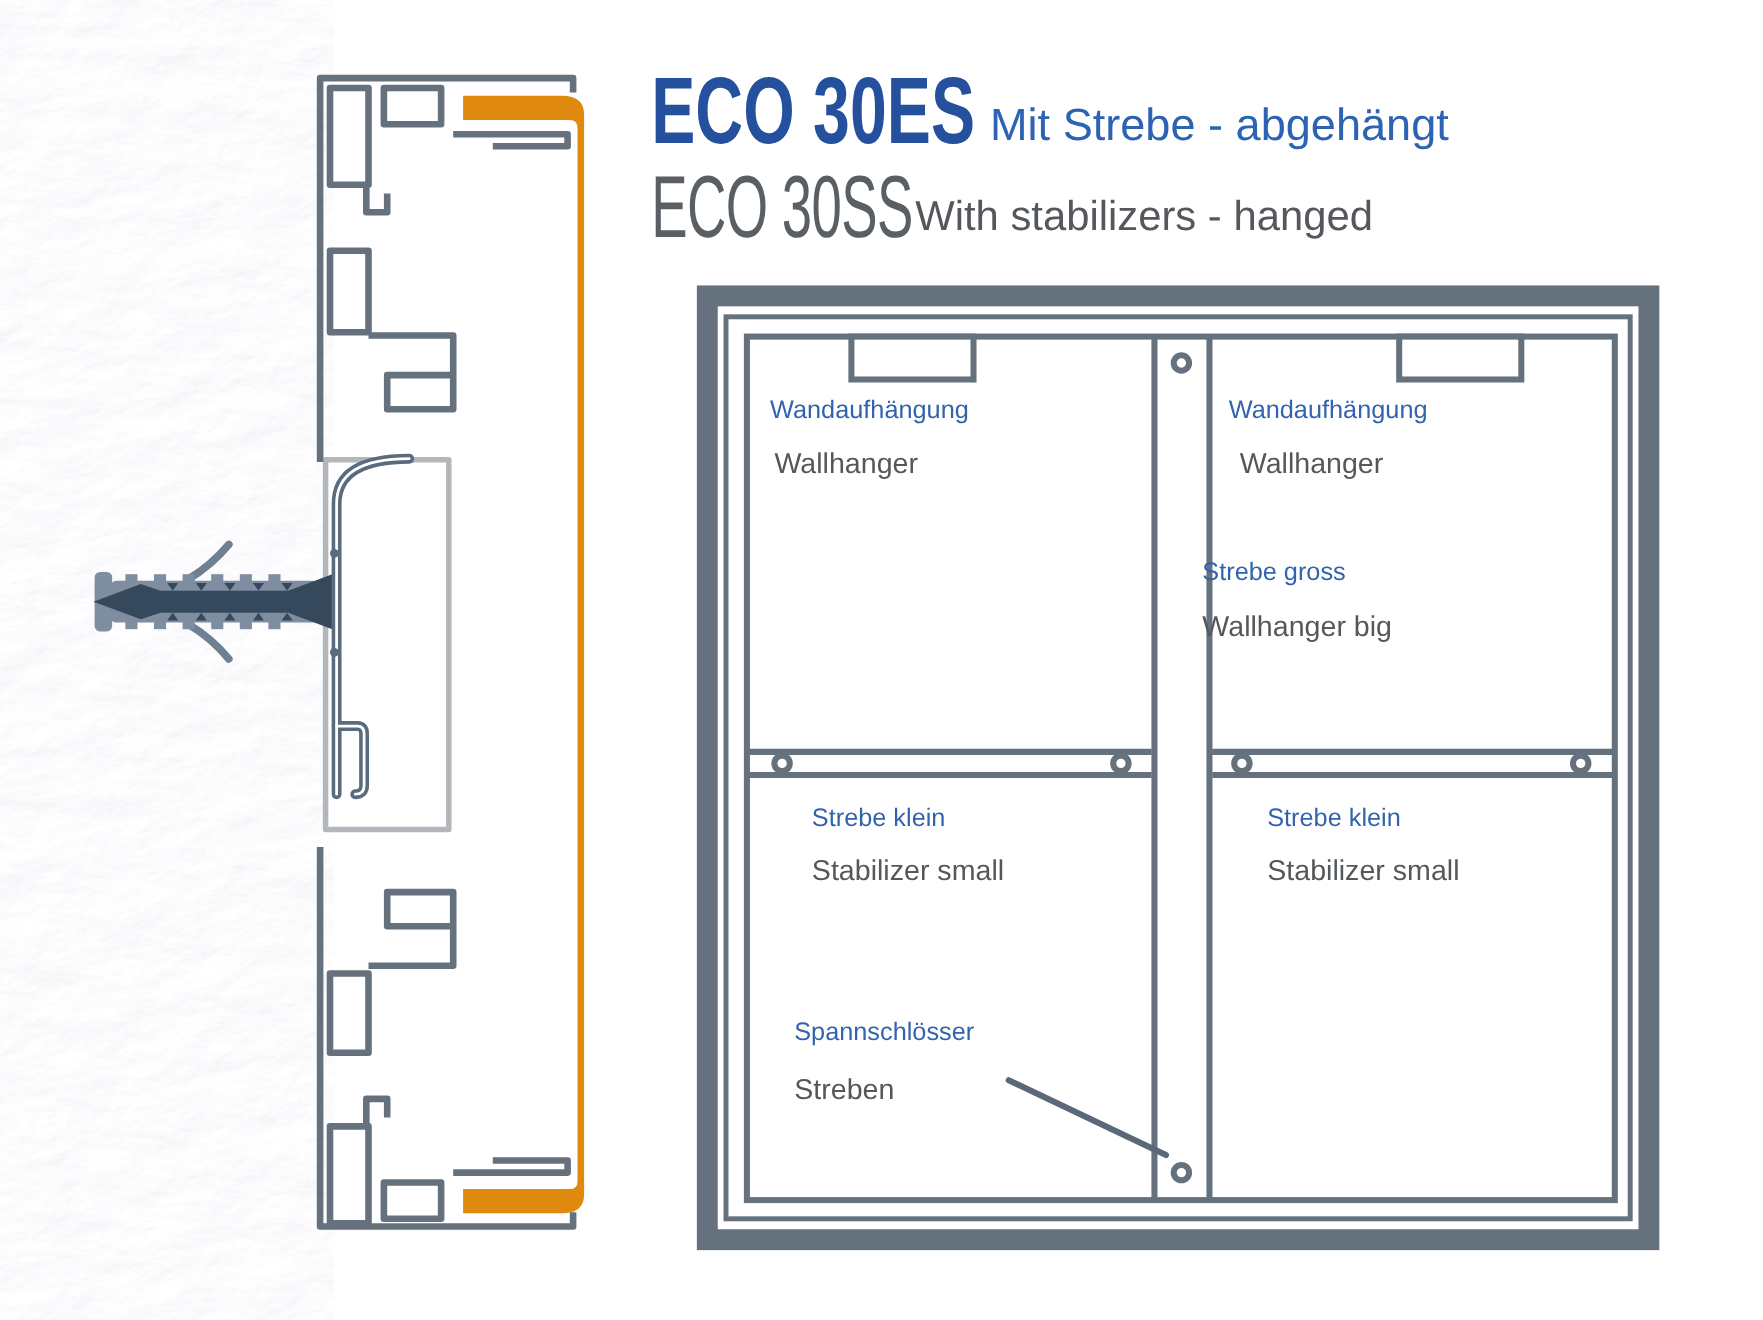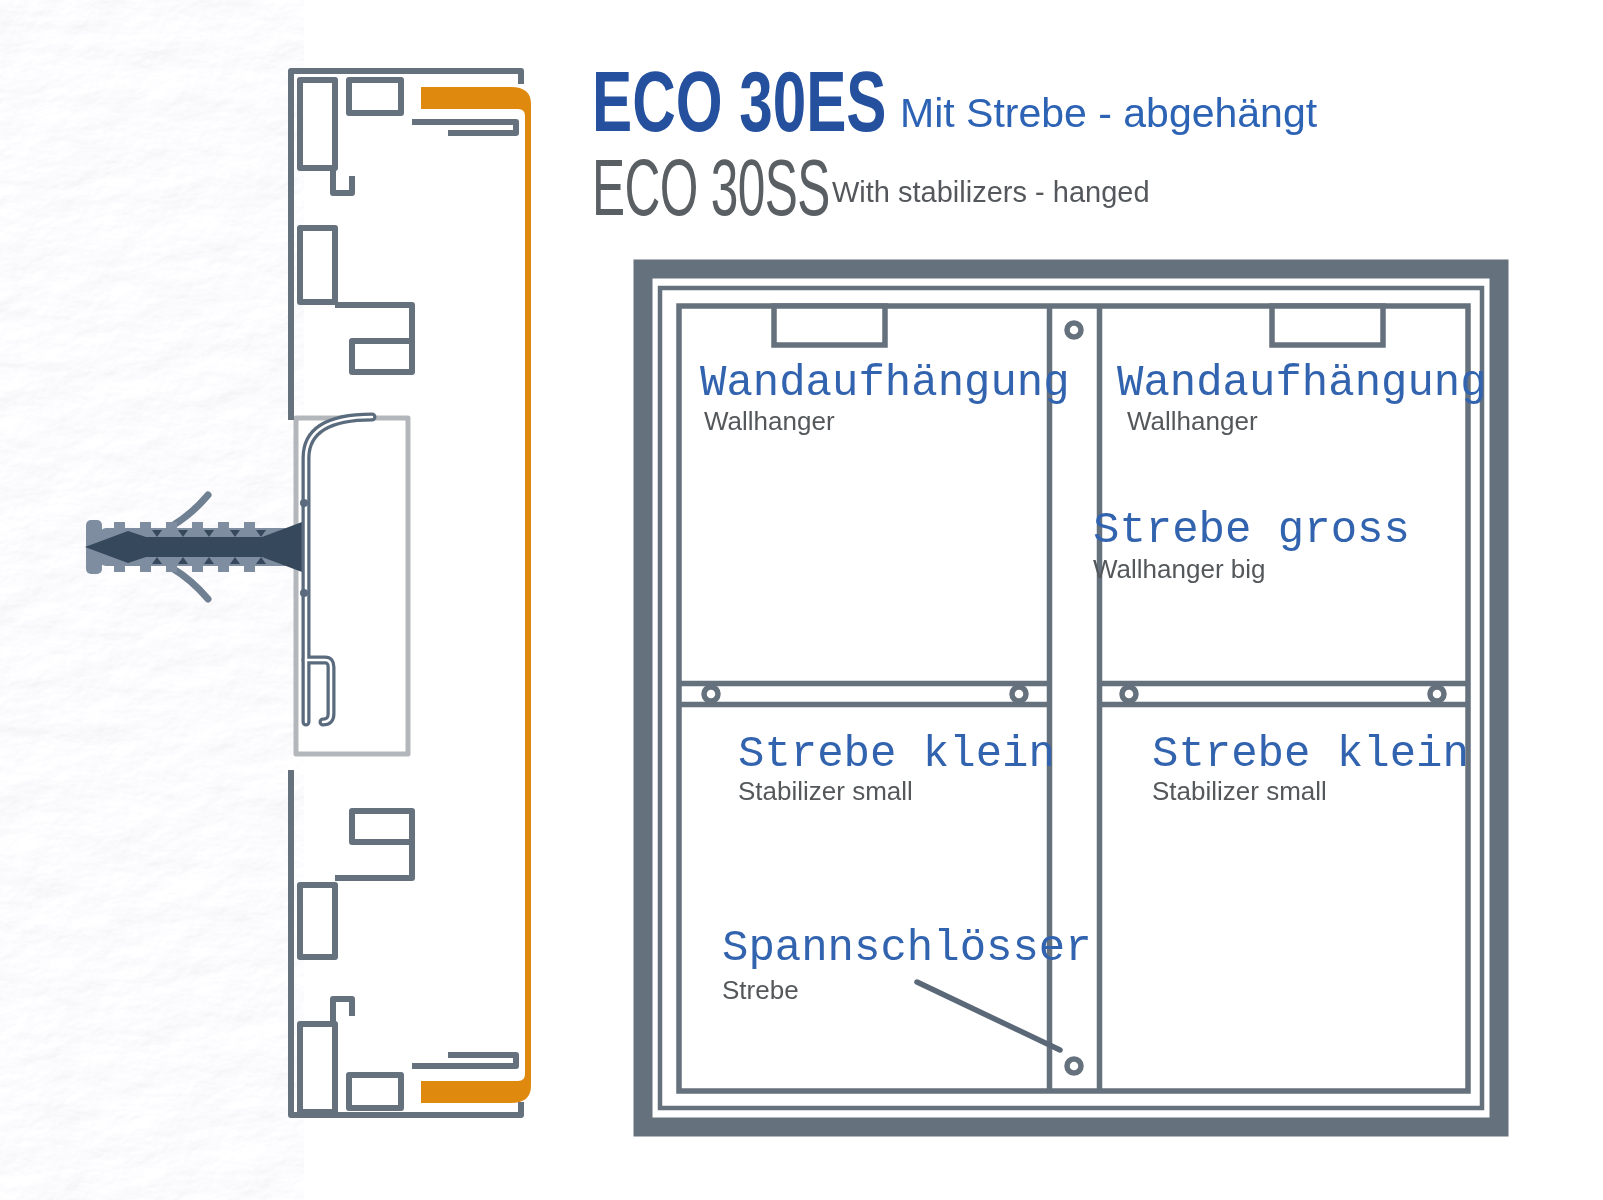--- a/index.html
+++ b/index.html
@@ -14,23 +14,23 @@
   #stage { position: absolute; inset: 0; width: 1603px; height: 968px; }
   svg.canvas { position: absolute; left: 0; top: 0; z-index: 0; }
 
   .txt { position: absolute; white-space: nowrap; z-index: 2; line-height: 1; }
 
   .title-de   { font-size: 86px; font-weight: 700; color: #25509d;
                 transform: scaleX(0.70); transform-origin: 0 100%; }
   .tagline-de { font-size: 41px; font-weight: 400; color: #2d63b4; }
   .title-en   { font-size: 80px; font-weight: 400; color: #5a5f64;
                 transform: scaleX(0.62); transform-origin: 0 100%; letter-spacing: -1px; }
-  .tagline-en { font-size: 29px; font-weight: 400; color: #54585c; }
+  .tagline-en { font-size: 38px; font-weight: 400; color: #54585c; }
 
-  .lbl-de { font-size: 44px; color: #3263ae; font-family: Liberation Mono, monospace; }
+  .lbl-de { font-size: 23px; color: #3263ae; }
   .lbl-en { font-size: 26px; color: #54585b; }
 </style>
 </head>
 <body>
 
 <div id="stage">
 
   <svg class="canvas" width="1603" height="1200" viewBox="0 0 1603 1200">
     <defs>
       <filter id="plaster" x="-5%" y="-5%" width="110%" height="110%">
@@ -160,21 +160,21 @@
   <div class="txt title-en" style="left:592px; top:148px;">ECO 30SS</div>
   <div class="txt tagline-en" style="left:832px; top:178px;">With stabilizers - hanged</div>
 
   <div class="txt lbl-de" style="left:700px; top:361px;">Wandaufhängung</div>
   <div class="txt lbl-en" style="left:704px; top:408px;">Wallhanger</div>
 
   <div class="txt lbl-de" style="left:738px; top:732px;">Strebe klein</div>
   <div class="txt lbl-en" style="left:738px; top:778px;">Stabilizer small</div>
 
   <div class="txt lbl-de" style="left:722px; top:926px;">Spannschlösser</div>
-  <div class="txt lbl-en" style="left:722px; top:977px;">Strebe</div>
+  <div class="txt lbl-en" style="left:722px; top:977px;">Streben</div>
 
   <div class="txt lbl-de" style="left:1117px; top:361px;">Wandaufhängung</div>
   <div class="txt lbl-en" style="left:1127px; top:408px;">Wallhanger</div>
 
   <div class="txt lbl-de" style="left:1093px; top:508px;">Strebe gross</div>
   <div class="txt lbl-en" style="left:1093px; top:556px;">Wallhanger big</div>
 
   <div class="txt lbl-de" style="left:1152px; top:732px;">Strebe klein</div>
   <div class="txt lbl-en" style="left:1152px; top:778px;">Stabilizer small</div>
 

